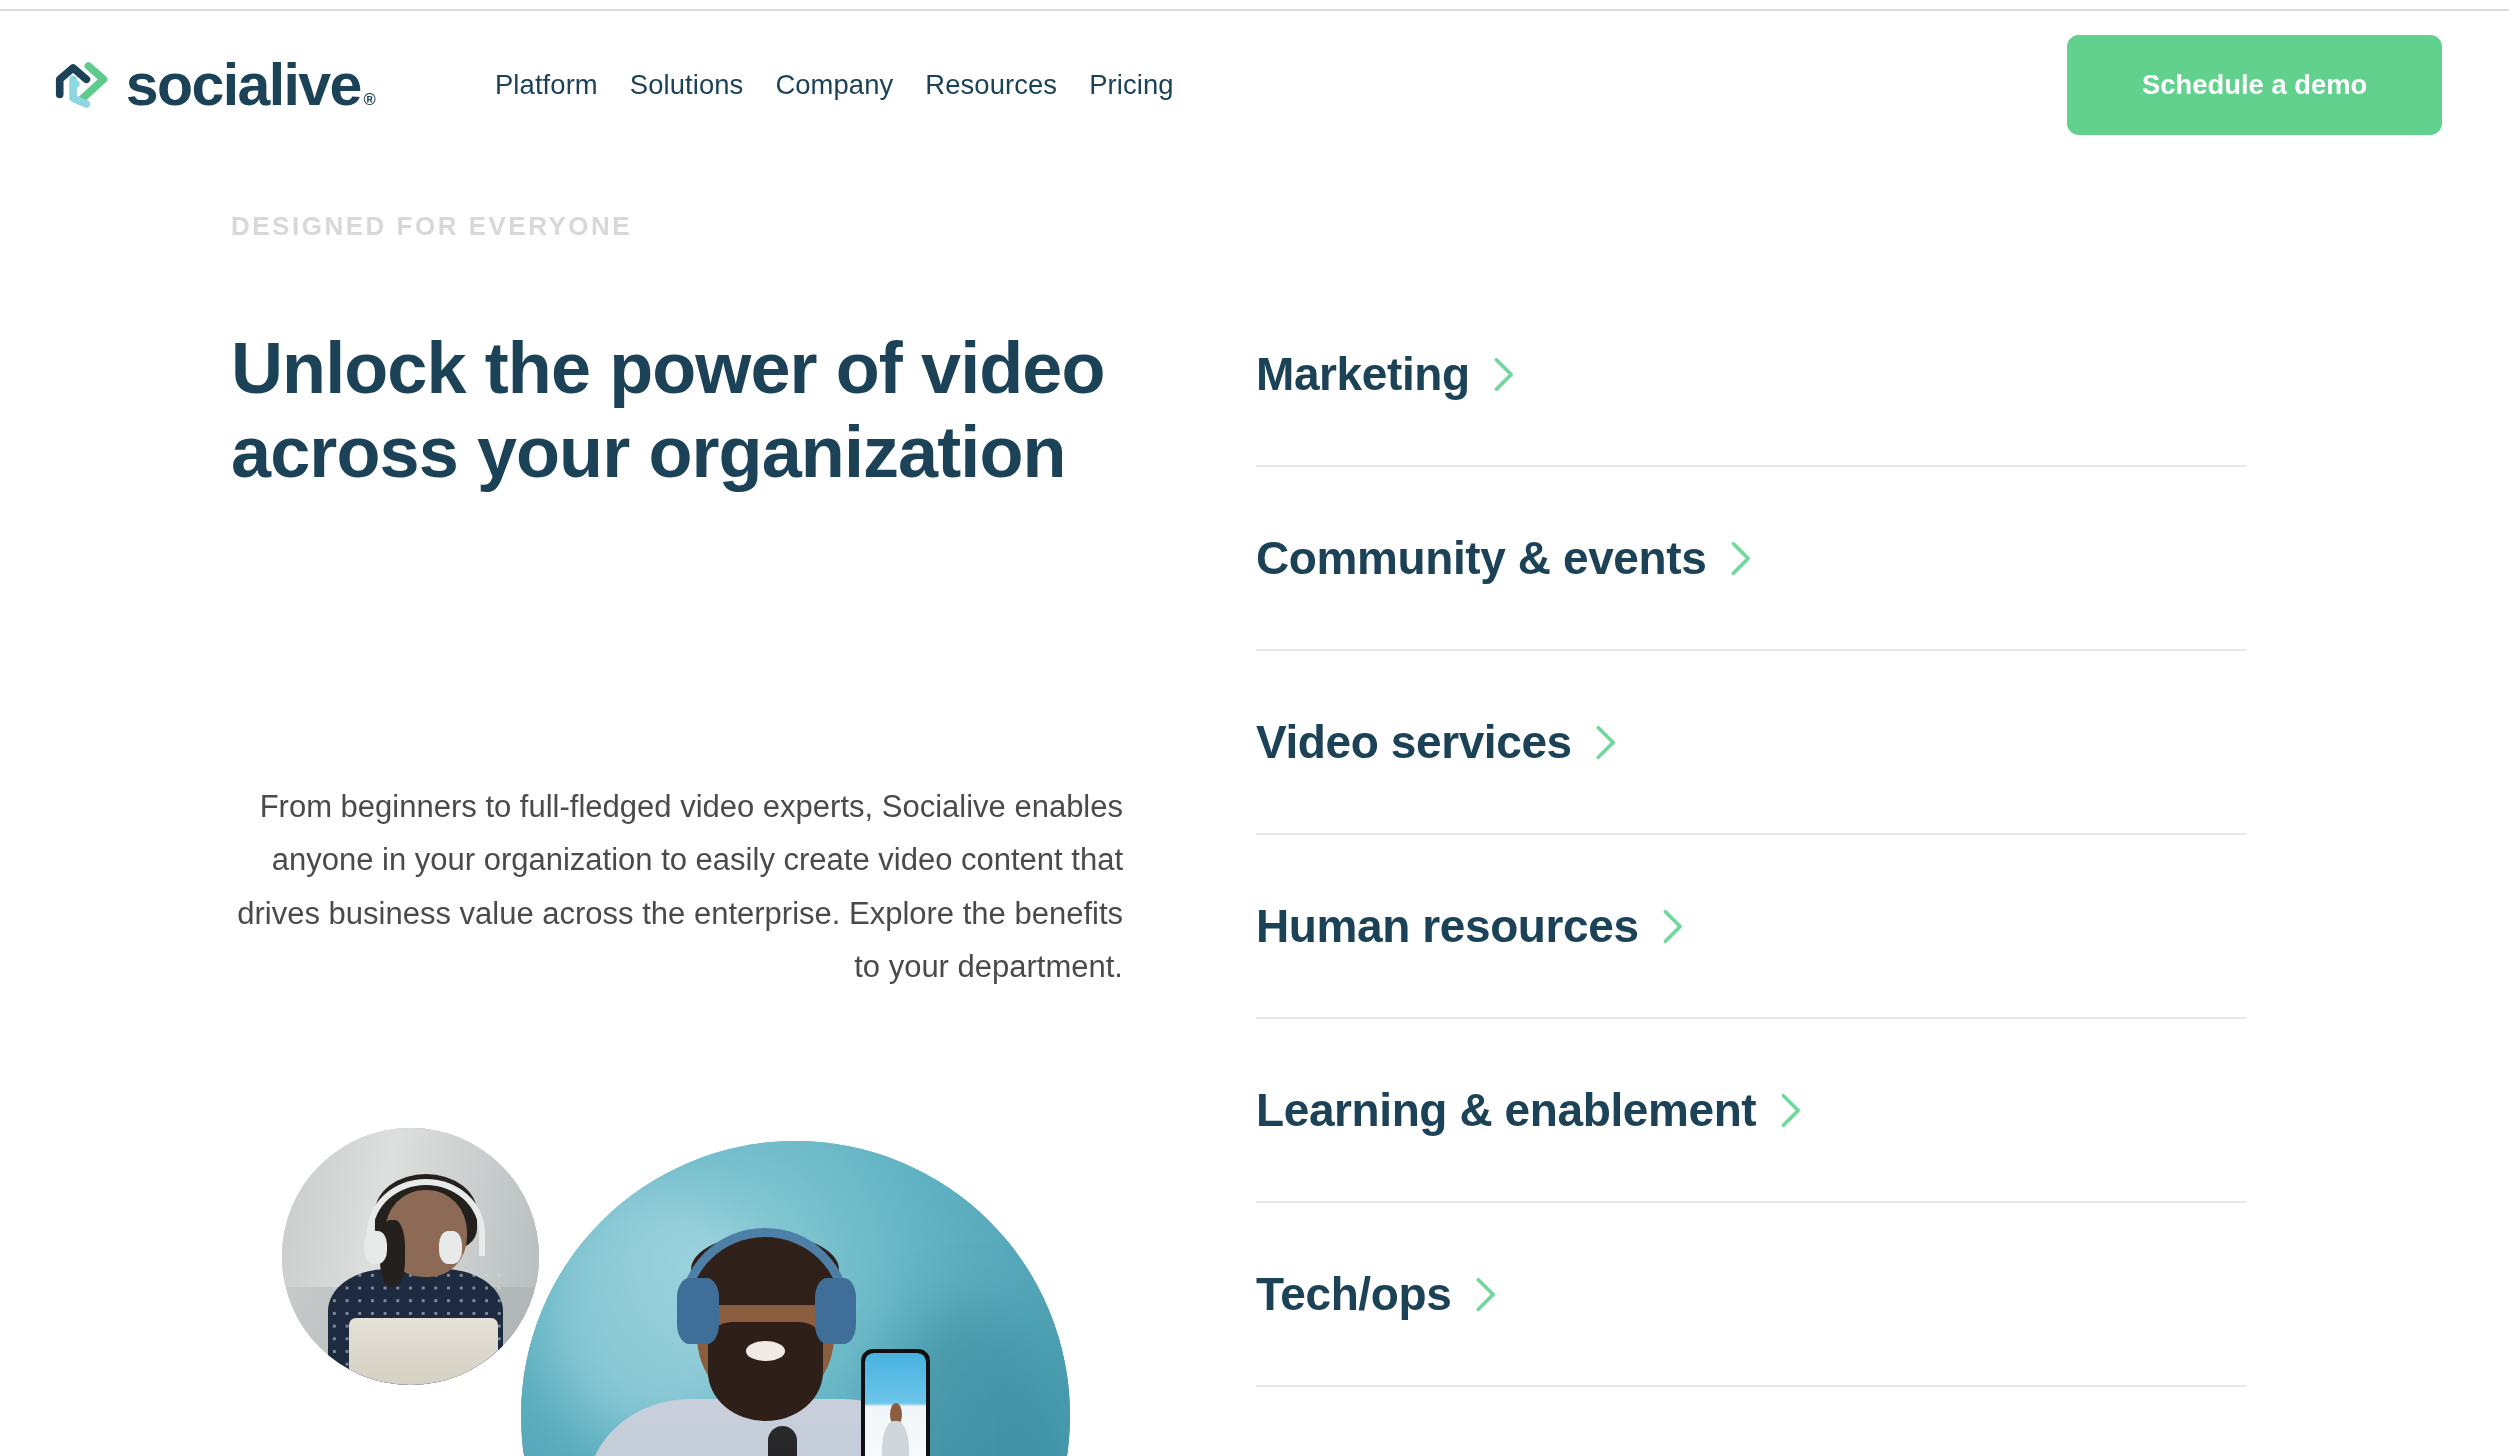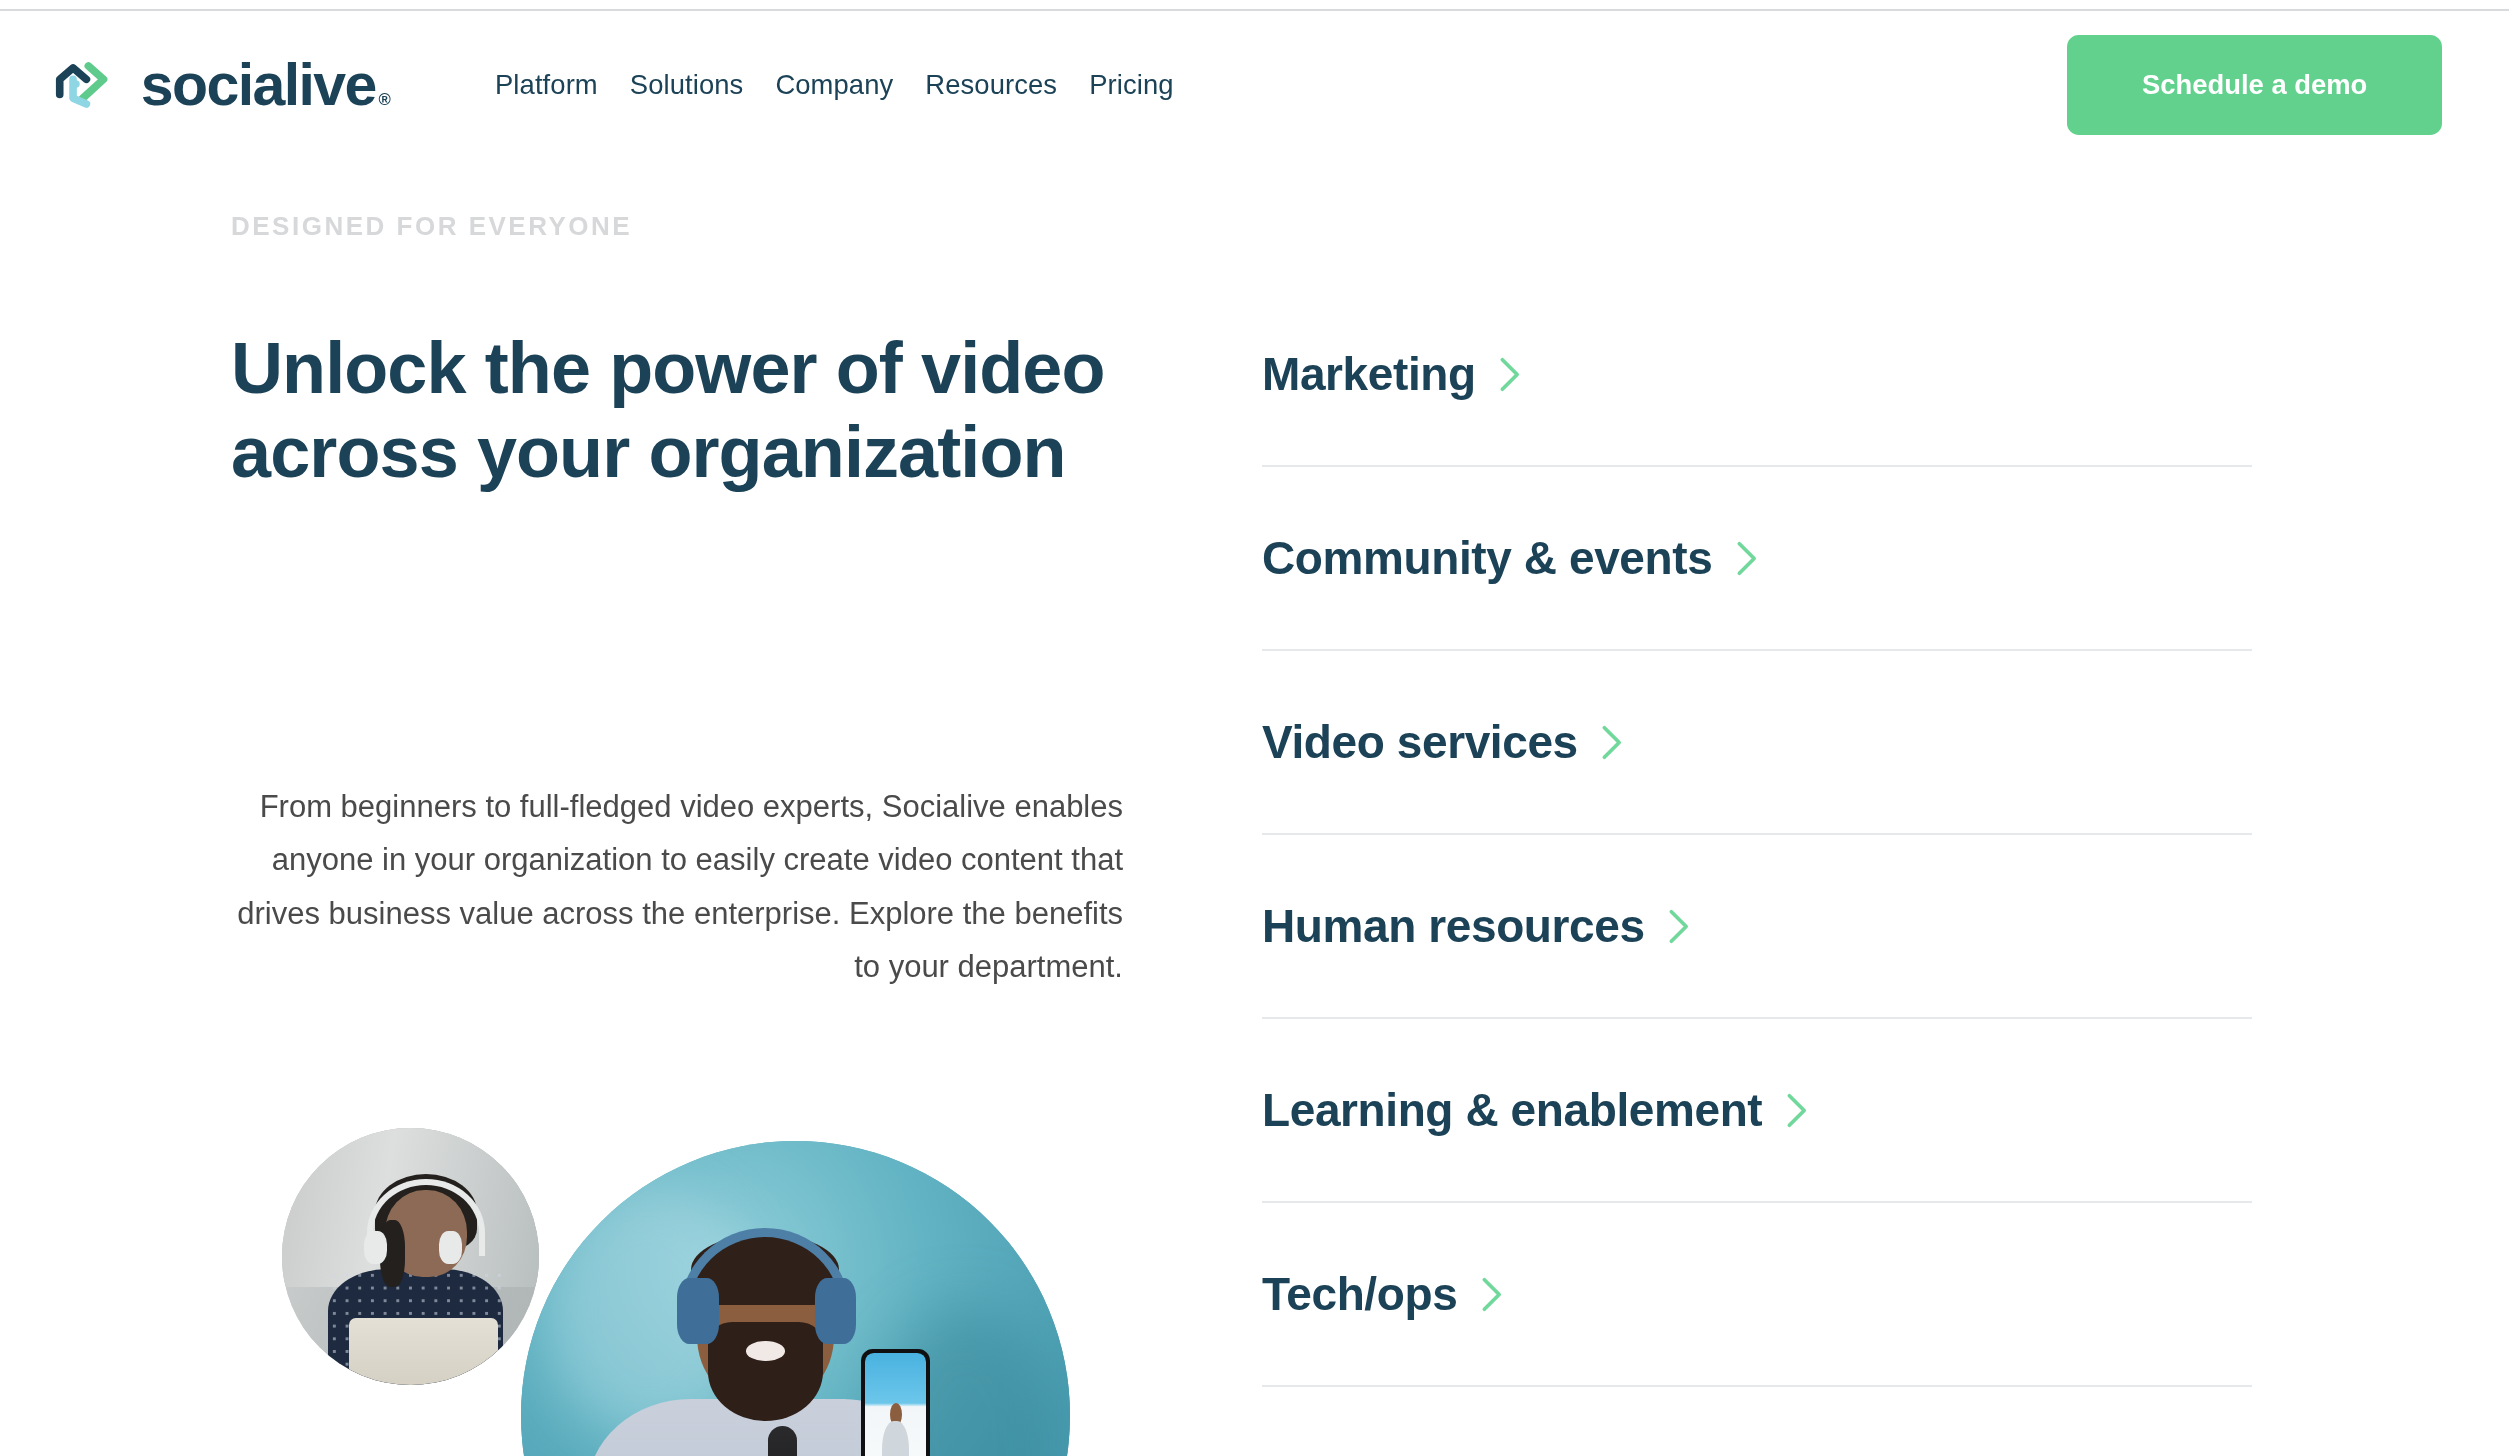--- a/index.html
+++ b/index.html
@@ -42,21 +42,21 @@
     align-items: center;
   }
 
   .brand {
     position: absolute;
     left: 54px;
     top: 50%;
     transform: translateY(-50%);
     display: flex;
     align-items: center;
-    gap: 16px;
+    gap: 1px;
     text-decoration: none;
   }
   .brand-mark { width: 61px; height: 61px; display:block; flex: none; }
   .brand-word { display: flex; align-items: baseline; margin-left: 9.8px; }
   .brand-word-text {
     font-size: 59px;
     font-weight: 700;
     color: #1c4257;
     letter-spacing: -1.6px;
     line-height: 1;
@@ -267,21 +267,21 @@
   
   .col-right {
     position: absolute;
     left: 1230px; top: 0;
     width: 1279px;
     height: 1299px;
   }
 
   .dept-list {
     position: absolute;
-    left: 32px;
+    left: 26px;
     top: 125px;
     width: 990px;
     list-style: none;
   }
   .dept-item {
     position: relative;
     height: 184px;
     display: flex;
     align-items: center;
     border-bottom: 2px solid #e6e9ec;

